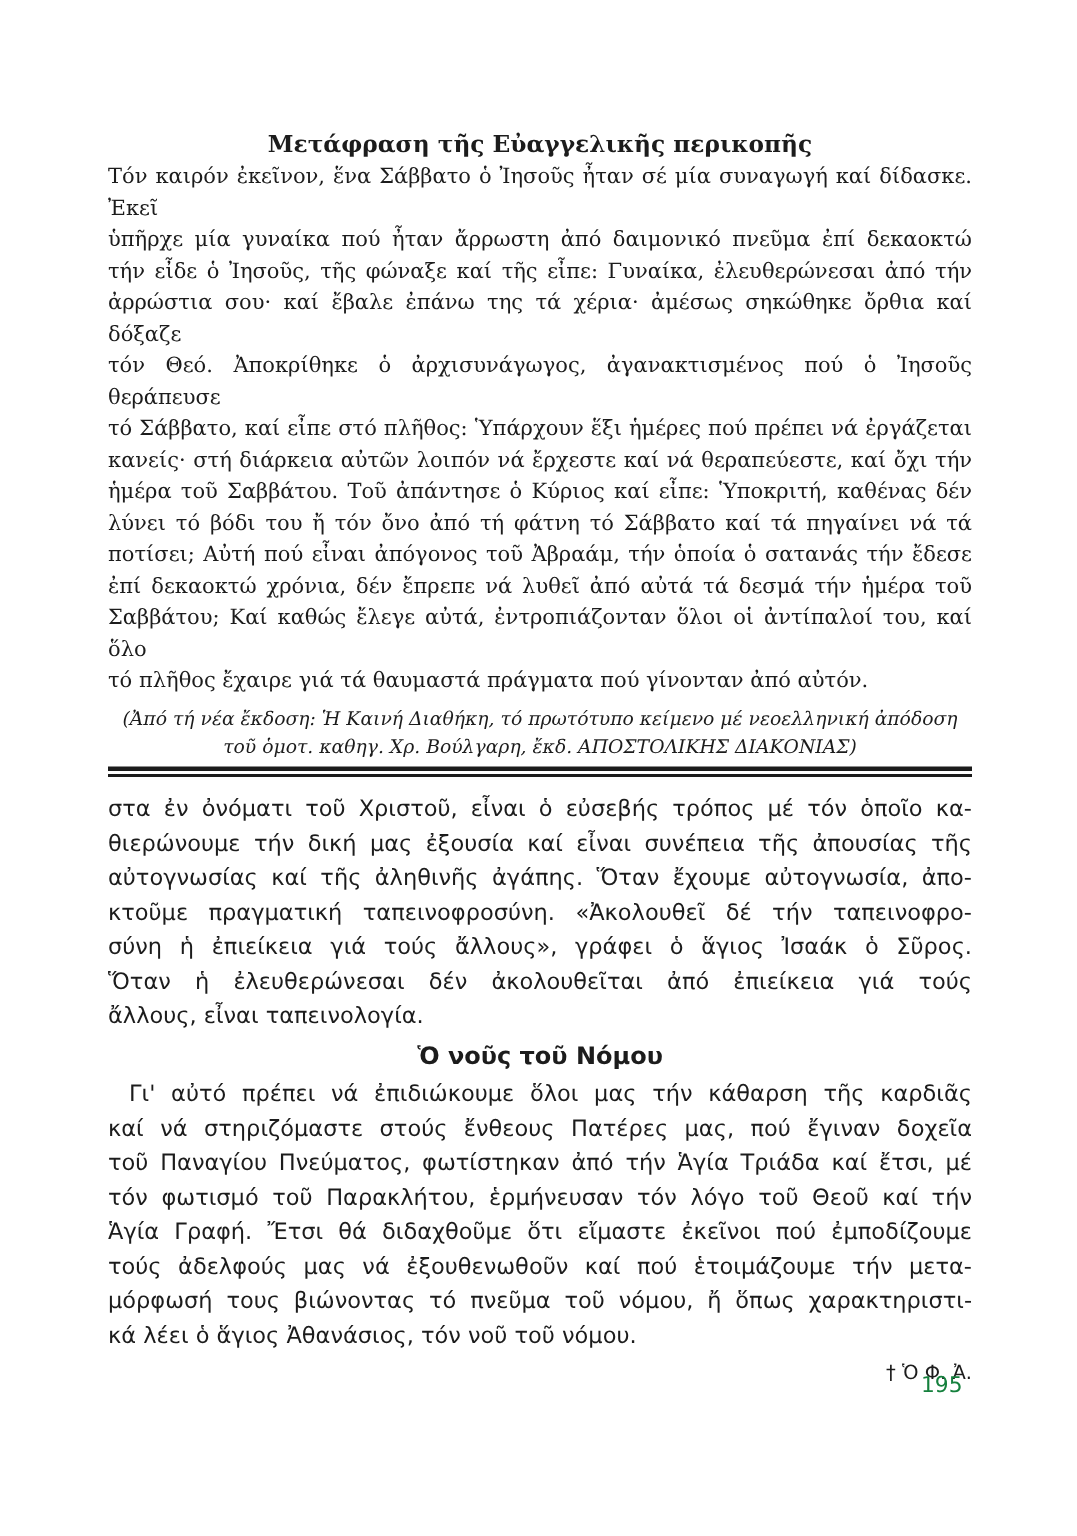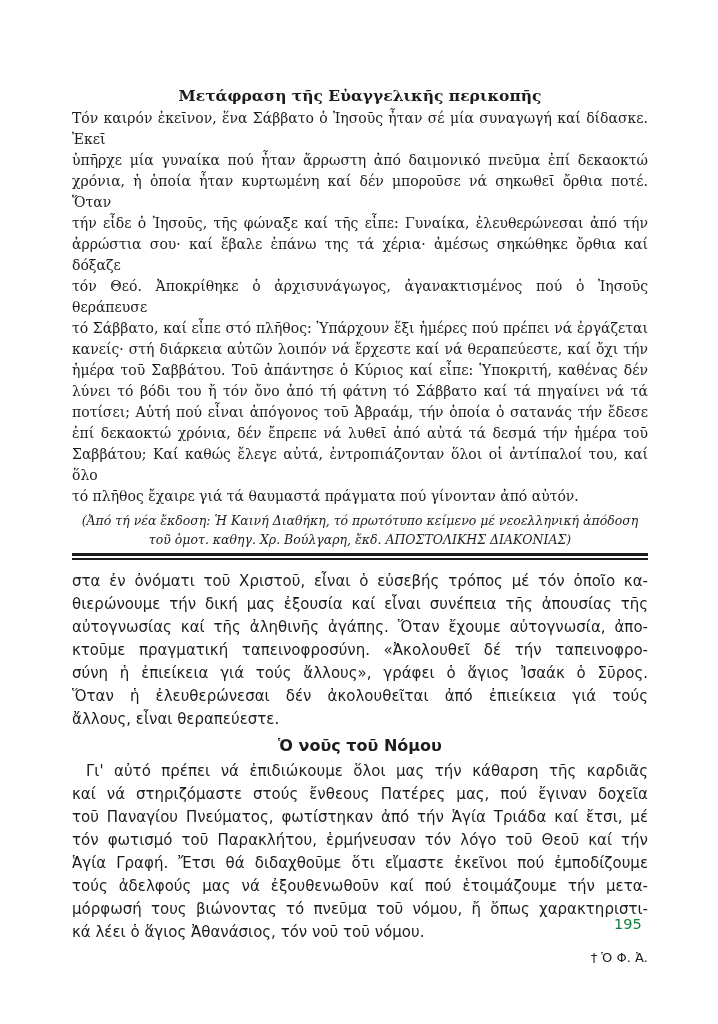--- a/index.html
+++ b/index.html
@@ -81,21 +81,20 @@
 
 <div class="page">
   <div class="content">
 
     <div class="gospel">
       <div class="gospel-title">Μετάφραση τῆς Εὐαγγελικῆς περικοπῆς</div>
 
       <div class="gospel-body">
           <div class="tline">Τόν καιρόν ἐκεῖνον, ἕνα Σάββατο ὁ Ἰησοῦς ἦταν σέ μία συναγωγή καί δίδασκε. Ἐκεῖ</div>
           <div class="tline">ὑπῆρχε μία γυναίκα πού ἦταν ἄρρωστη ἀπό δαιμονικό πνεῦμα ἐπί δεκαοκτώ</div>
-          <div class="tline">χρόνια, ἡ ὁποία ἦταν κυρτωμένη καί δέν μποροῦσε νά σηκωθεῖ ὄρθια ποτέ. Ὅταν</div>
           <div class="tline">τήν εἶδε ὁ Ἰησοῦς, τῆς φώναξε καί τῆς εἶπε: Γυναίκα, ἐλευθερώνεσαι ἀπό τήν</div>
           <div class="tline">ἀρρώστια σου· καί ἔβαλε ἐπάνω της τά χέρια· ἀμέσως σηκώθηκε ὄρθια καί δόξαζε</div>
           <div class="tline">τόν Θεό. Ἀποκρίθηκε ὁ ἀρχισυνάγωγος, ἀγανακτισμένος πού ὁ Ἰησοῦς θεράπευσε</div>
           <div class="tline">τό Σάββατο, καί εἶπε στό πλῆθος: Ὑπάρχουν ἕξι ἡμέρες πού πρέπει νά ἐργάζεται</div>
           <div class="tline">κανείς· στή διάρκεια αὐτῶν λοιπόν νά ἔρχεστε καί νά θεραπεύεστε, καί ὄχι τήν</div>
           <div class="tline">ἡμέρα τοῦ Σαββάτου. Τοῦ ἀπάντησε ὁ Κύριος καί εἶπε: Ὑποκριτή, καθένας δέν</div>
           <div class="tline">λύνει τό βόδι του ἤ τόν ὄνο ἀπό τή φάτνη τό Σάββατο καί τά πηγαίνει νά τά</div>
           <div class="tline">ποτίσει; Αὐτή πού εἶναι ἀπόγονος τοῦ Ἀβραάμ, τήν ὁποία ὁ σατανάς τήν ἔδεσε</div>
           <div class="tline">ἐπί δεκαοκτώ χρόνια, δέν ἔπρεπε νά λυθεῖ ἀπό αὐτά τά δεσμά τήν ἡμέρα τοῦ</div>
           <div class="tline">Σαββάτου; Καί καθώς ἔλεγε αὐτά, ἐντροπιάζονταν ὅλοι οἱ ἀντίπαλοί του, καί ὅλο</div>
@@ -111,21 +110,21 @@
     <div class="divider"></div>
 
     <div class="article">
       <div class="para1">
           <div class="tline">στα ἐν ὀνόματι τοῦ Χριστοῦ, εἶναι ὁ εὐσεβής τρόπος μέ τόν ὁποῖο κα-</div>
           <div class="tline">θιερώνουμε τήν δική μας ἐξουσία καί εἶναι συνέπεια τῆς ἀπουσίας τῆς</div>
           <div class="tline">αὐτογνωσίας καί τῆς ἀληθινῆς ἀγάπης. Ὅταν ἔχουμε αὐτογνωσία, ἀπο-</div>
           <div class="tline">κτοῦμε πραγματική ταπεινοφροσύνη. «Ἀκολουθεῖ δέ τήν ταπεινοφρο-</div>
           <div class="tline">σύνη ἡ ἐπιείκεια γιά τούς ἄλλους», γράφει ὁ ἅγιος Ἰσαάκ ὁ Σῦρος.</div>
           <div class="tline">Ὅταν ἡ ἐλευθερώνεσαι δέν ἀκολουθεῖται ἀπό ἐπιείκεια γιά τούς</div>
-          <div class="tline tline-last">ἄλλους, εἶναι θεραπεύεστε.</div>
+          <div class="tline tline-last">ἄλλους, εἶναι ταπεινολογία.</div>
         </div>
 
       <div class="article-heading">Ὁ νοῦς τοῦ Νόμου</div>
 
       <div class="indent">
           <div class="tline">Γι' αὐτό πρέπει νά ἐπιδιώκουμε ὅλοι μας τήν κάθαρση τῆς καρδιᾶς</div>
           <div class="tline">καί νά στηριζόμαστε στούς ἔνθεους Πατέρες μας, πού ἔγιναν δοχεῖα</div>
           <div class="tline">τοῦ Παναγίου Πνεύματος, φωτίστηκαν ἀπό τήν Ἁγία Τριάδα καί ἔτσι, μέ</div>
           <div class="tline">τόν φωτισμό τοῦ Παρακλήτου, ἑρμήνευσαν τόν λόγο τοῦ Θεοῦ καί τήν</div>
           <div class="tline">Ἁγία Γραφή. Ἔτσι θά διδαχθοῦμε ὅτι εἴμαστε ἐκεῖνοι πού ἐμποδίζουμε</div>

